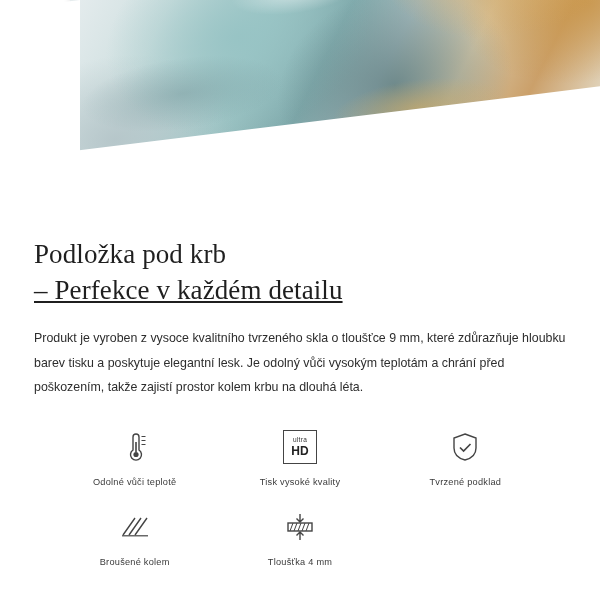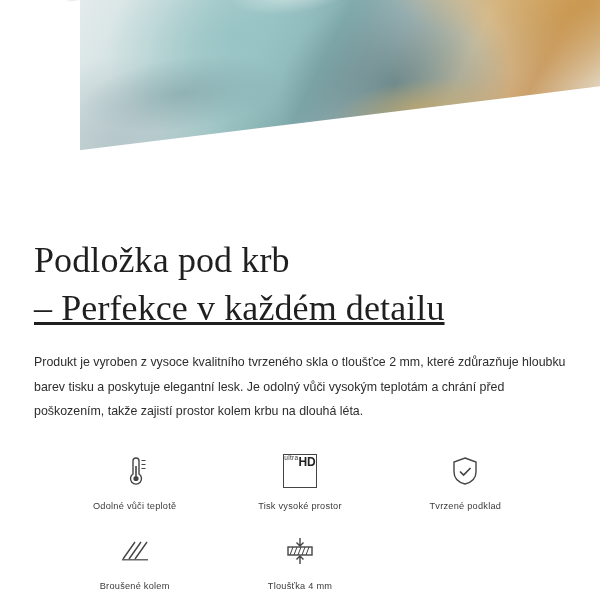--- a/index.html
+++ b/index.html
@@ -130,21 +130,21 @@
   }
   .sparkle2::before { width: 20px; height: 2px; }
   .sparkle2::after  { width: 2px; height: 20px; }
 
   
   .content {
     padding: 18px 34px 0 34px;
   }
   .headline {
     font-family: "Liberation Serif", serif;
-    font-size: 36px;
+    font-size: 27px;
     line-height: 1.34;
     color: #1f1f1f;
     font-weight: 400;
     margin: 0 0 18px 0;
     letter-spacing: 0.1px;
   }
   .headline .line2 { display: block; text-decoration: underline; }
   .body-copy {
     font-family: "Liberation Sans", sans-serif;
     font-size: 12.4px;
@@ -180,21 +180,22 @@
     color: #3a3a3a;
     letter-spacing: 0.25px;
     text-align: center;
     font-family: "Liberation Sans", sans-serif;
   }
   .ultrahd-box {
     width: 32px;
     height: 32px;
     border: 1.4px solid #444;
     display: flex;
-    flex-direction: row;
+    flex-direction: column;
+    align-items: center;
     justify-content: center;
     line-height: 1;
   }
   .ultrahd-box .u1 {
     font-size: 6.5px;
     letter-spacing: 0.3px;
     color: #333;
   }
   .ultrahd-box .u2 {
     font-size: 12px;
@@ -215,21 +216,21 @@
     <div class="hero-mask-left"></div>
     <div class="sparkle"></div>
     <div class="sparkle2"></div>
   </div>
 
   <div class="content">
     <h1 class="headline">
       <span>Podložka pod krb</span>
       <span class="line2">– Perfekce v každém detailu</span>
     </h1>
-    <p class="body-copy">Produkt je vyroben z vysoce kvalitního tvrzeného skla o tloušťce 2 mm, které zdůrazňuje hloubku barev tisku a poskytuje elegantní lesk. Je odolný vůči vysokým teplotám a chrání před poškozením, takže zajistí prostor kolem krbu na dlouhá léta.</p>
+    <p class="body-copy">Produkt je vyroben z vysoce kvalitního tvrzeného skla o tloušťce 9 mm, které zdůrazňuje hloubku barev tisku a poskytuje elegantní lesk. Je odolný vůči vysokým teplotám a chrání před poškozením, takže zajistí prostor kolem krbu na dlouhá léta.</p>
 
     <div class="features">
 
       <div class="feature">
         <div class="feature-icon">
           <svg width="40" height="40" viewBox="0 0 40 40" fill="none" stroke="#444" stroke-width="1.4">
             <path d="M18 10a3 3 0 0 1 6 0v13a5.5 5.5 0 1 1-6 0z"></path>
             <path d="M21 15v10" stroke-width="1.6"></path>
             <circle cx="21" cy="27.5" r="2.6" fill="#444" stroke="none"></circle>
             <path d="M26.5 9.5h4M26.5 13.5h4M26.5 17.5h4" stroke-width="1.2"></path>
@@ -238,21 +239,21 @@
         <div class="feature-label">Odolné vůči teplotě</div>
       </div>
 
       <div class="feature">
         <div class="feature-icon">
           <div class="ultrahd-box">
             <span class="u1">ultra</span>
             <span class="u2">HD</span>
           </div>
         </div>
-        <div class="feature-label">Tisk vysoké prostor</div>
+        <div class="feature-label">Tisk vysoké kvality</div>
       </div>
 
       <div class="feature">
         <div class="feature-icon">
           <svg width="40" height="40" viewBox="0 0 40 40" fill="none" stroke="#444" stroke-width="1.4">
             <path d="M20 7l11 4v10c0 6.5-5 10.5-11 12-6-1.5-11-5.5-11-12V11z"></path>
             <path d="M15 20.5l3.6 3.6L25.5 17" stroke-width="1.7"></path>
           </svg>
         </div>
         <div class="feature-label">Tvrzené podklad</div>

